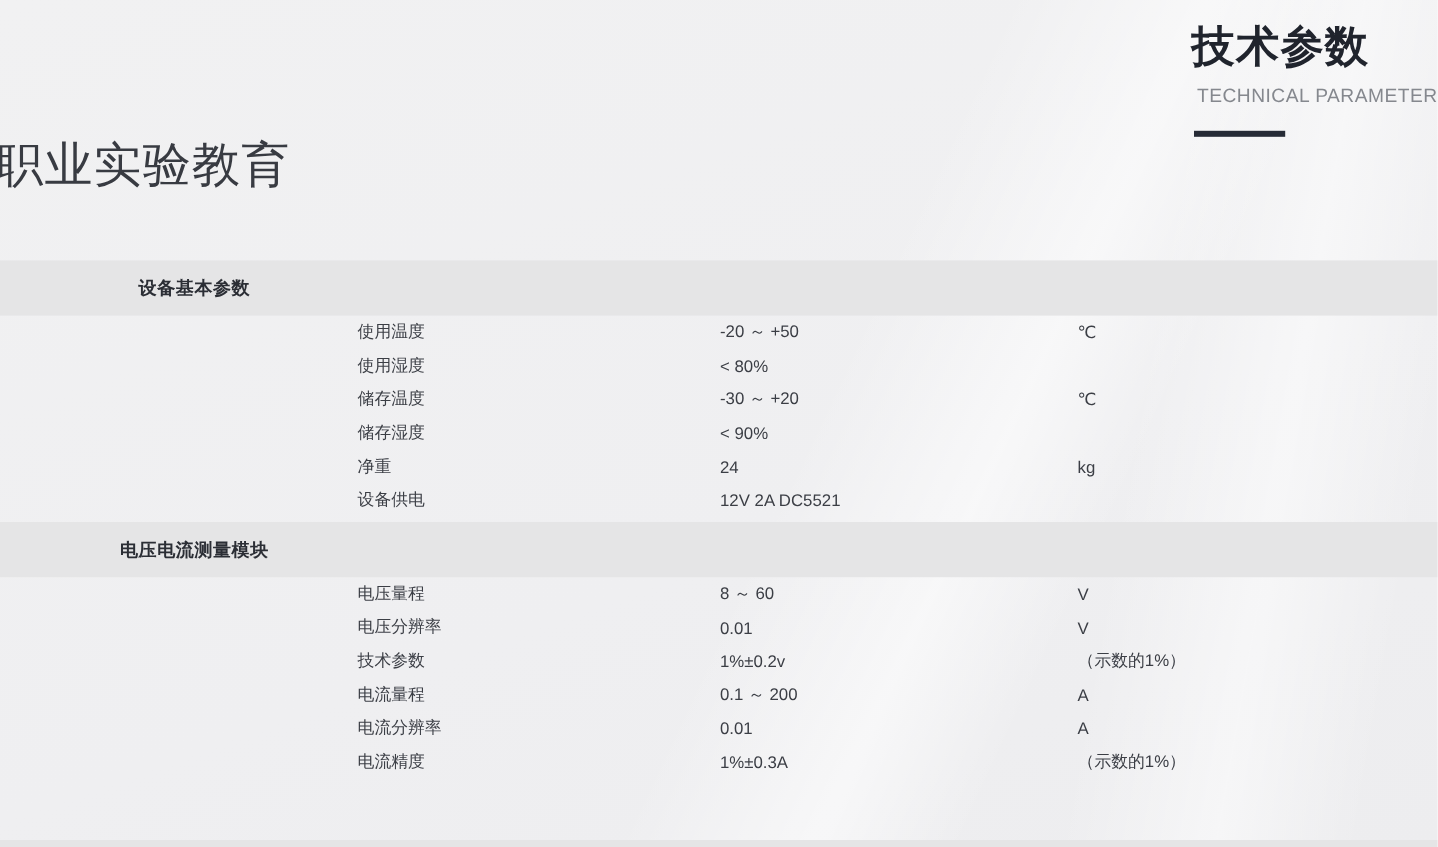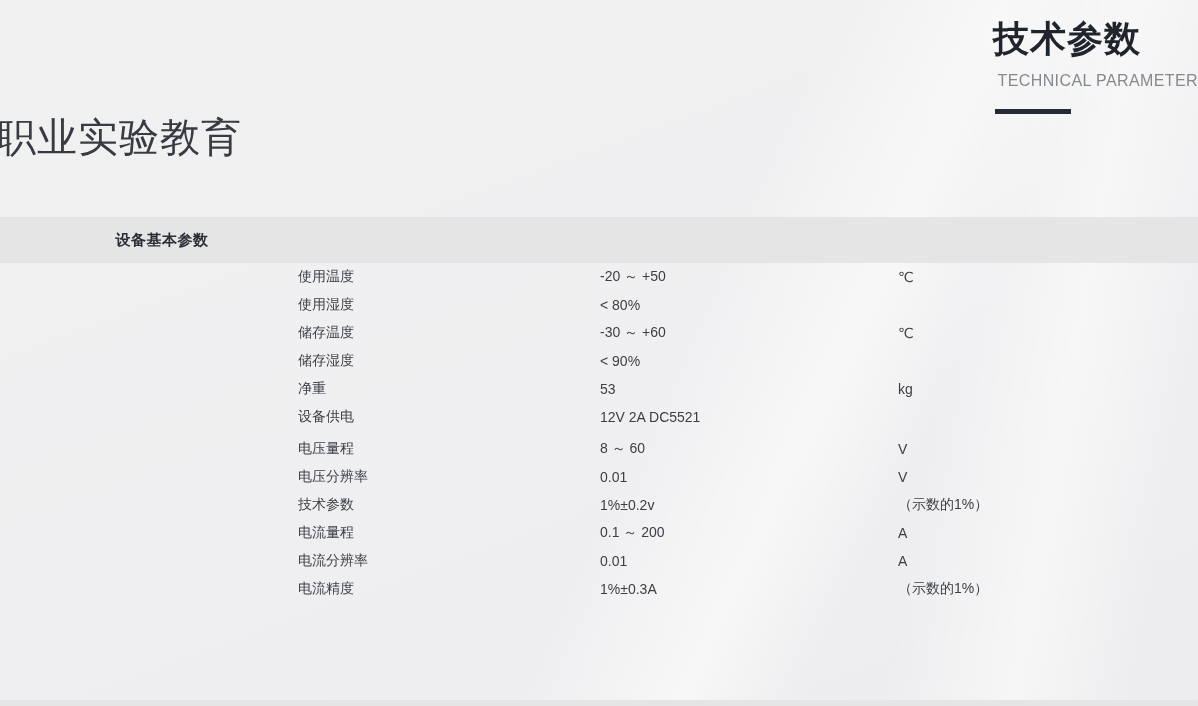--- a/index.html
+++ b/index.html
@@ -137,47 +137,50 @@
   </div>
 
   <div class="spec-row">
     <span class="cell label">使用湿度</span>
     <span class="cell value">&lt; 80%</span>
     <span class="cell unit"></span>
   </div>
 
   <div class="spec-row">
     <span class="cell label">储存温度</span>
-    <span class="cell value">-30 ～ +60</span>
+    <span class="cell value">-30 ～ +20</span>
     <span class="cell unit">℃</span>
   </div>
 
   <div class="spec-row">
     <span class="cell label">储存湿度</span>
     <span class="cell value">&lt; 90%</span>
     <span class="cell unit"></span>
   </div>
 
   <div class="spec-row">
     <span class="cell label">净重</span>
-    <span class="cell value">53</span>
+    <span class="cell value">24</span>
     <span class="cell unit">kg</span>
   </div>
 
 
   <div class="spec-row">
     <span class="cell label">设备供电</span>
     <span class="cell value">12V 2A DC5521</span>
     <span class="cell unit"></span>
   </div>
 
 </div>
   </section>
 
   <section>
+    <div class="section-header">
+      <span class="section-header-label">电压电流测量模块</span>
+    </div>
     <div class="section-rows">
   <div class="spec-row">
     <span class="cell label">电压量程</span>
     <span class="cell value">8 ～ 60</span>
     <span class="cell unit">V</span>
   </div>
 
   <div class="spec-row">
     <span class="cell label">电压分辨率</span>
     <span class="cell value">0.01</span>

